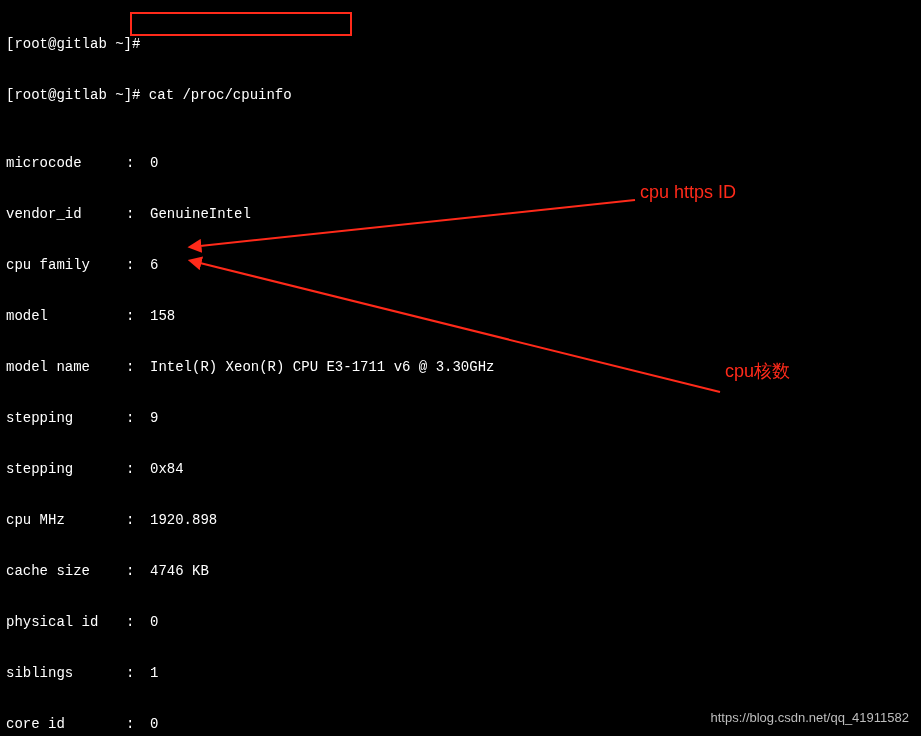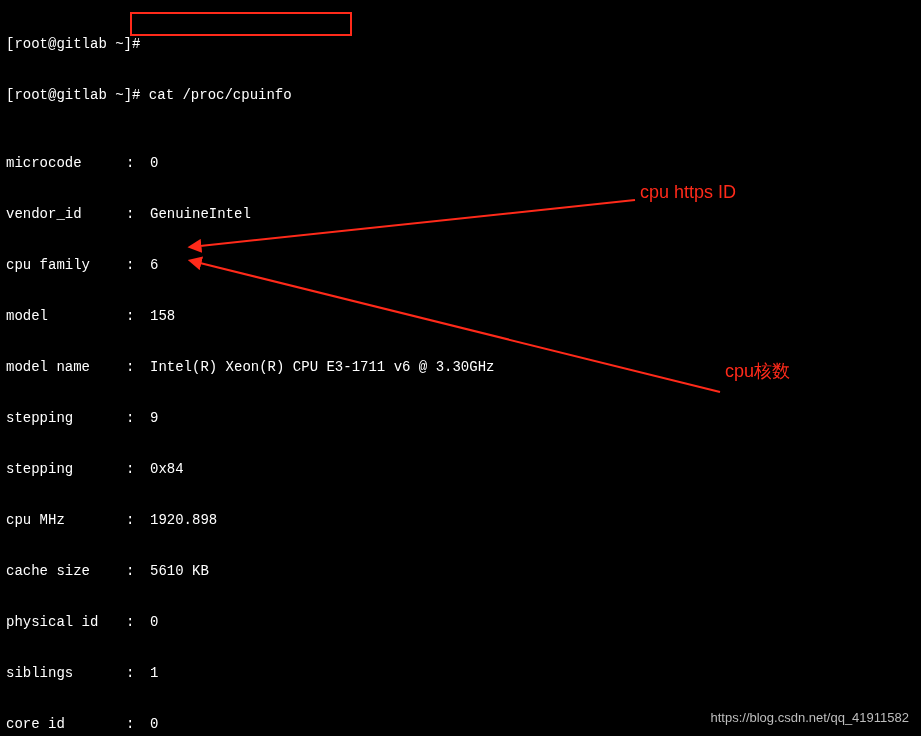--- a/index.html
+++ b/index.html
@@ -30,21 +30,21 @@
   <span class="line"><span>[root@gitlab </span><span class="tilde">~</span><span>]# </span><span>cat /proc/cpuinfo</span></span>
 
   <span class="line"><span class="label">microcode</span><span class="sep">: </span><span class="val">0</span></span>
   <span class="line"><span class="label">vendor_id</span><span class="sep">: </span><span class="val">GenuineIntel</span></span>
   <span class="line"><span class="label">cpu family</span><span class="sep">: </span><span class="val">6</span></span>
   <span class="line"><span class="label">model</span><span class="sep">: </span><span class="val">158</span></span>
   <span class="line"><span class="label">model name</span><span class="sep">: </span><span class="val">Intel(R) Xeon(R) CPU E3-1711 v6 @ 3.30GHz</span></span>
   <span class="line"><span class="label">stepping</span><span class="sep">: </span><span class="val">9</span></span>
   <span class="line"><span class="label">stepping</span><span class="sep">: </span><span class="val">0x84</span></span>
   <span class="line"><span class="label">cpu MHz</span><span class="sep">: </span><span class="val">1920.898</span></span>
-  <span class="line"><span class="label">cache size</span><span class="sep">: </span><span class="val">5610 KB</span></span>
+  <span class="line"><span class="label">cache size</span><span class="sep">: </span><span class="val">4746 KB</span></span>
   <span class="line"><span class="label">physical id</span><span class="sep">: </span><span class="val">0</span></span>
   <span class="line"><span class="label">siblings</span><span class="sep">: </span><span class="val">1</span></span>
   <span class="line"><span class="label">core id</span><span class="sep">: </span><span class="val">0</span></span>
   
   
   
   
   
   
   

